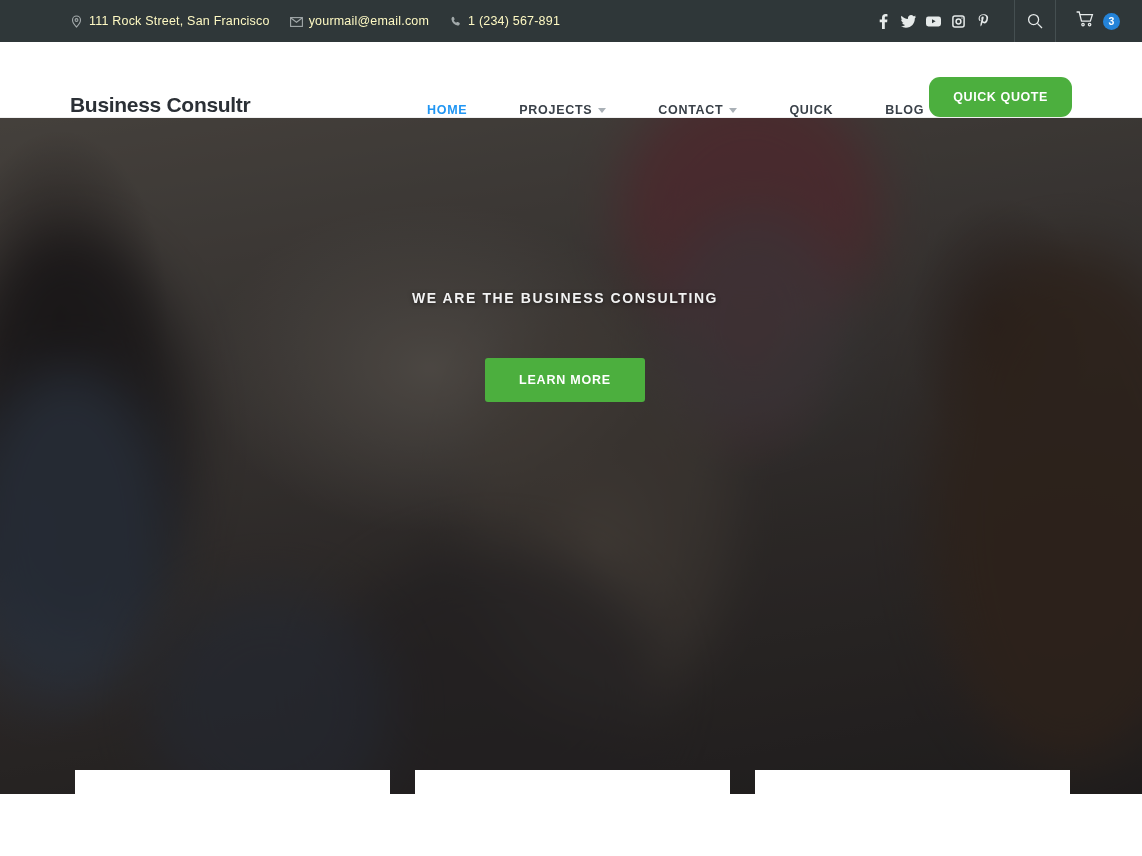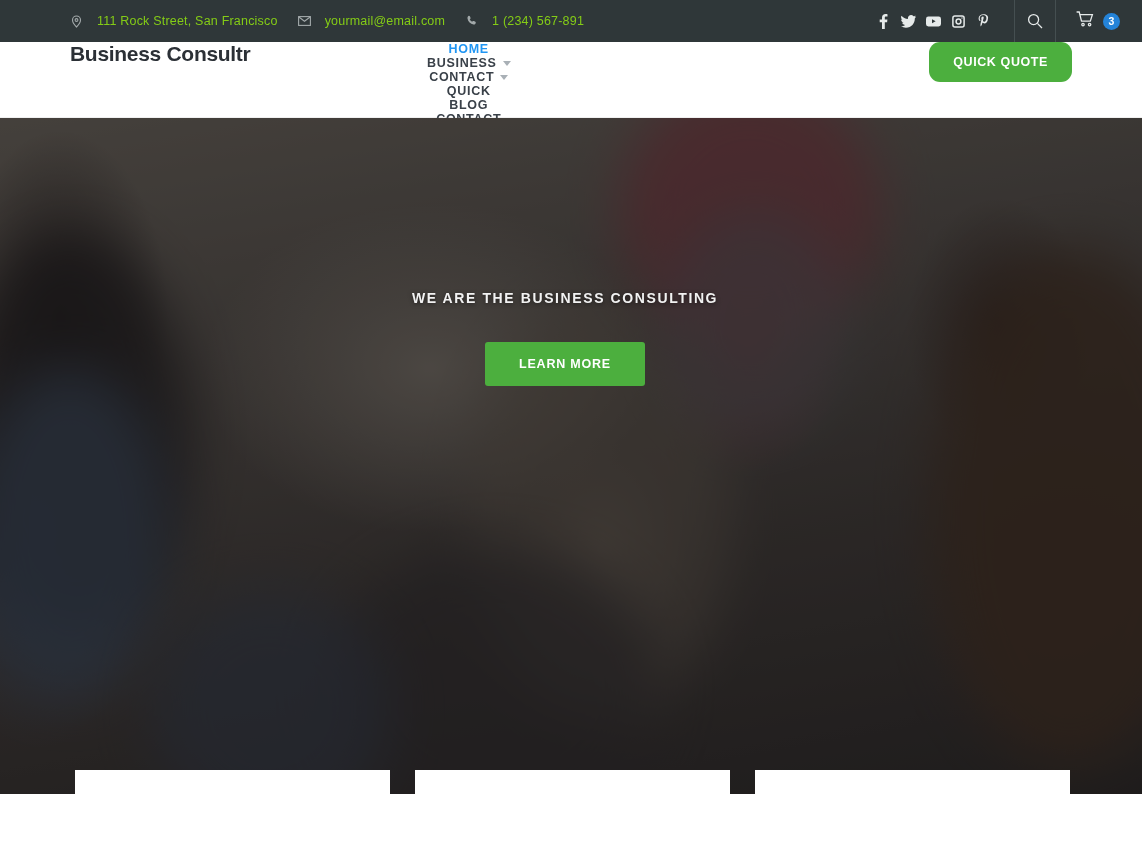--- a/index.html
+++ b/index.html
@@ -10,47 +10,47 @@
     background:#ffffff;
     overflow:hidden;
   }
 
   
   .topbar{
     height:42px; background:#2f3739; color:#d8dcdd;
     display:flex; align-items:center; position:relative;
   }
   .topbar-left{ display:flex; align-items:center; padding-left:70px; gap:20px; }
-  .tb-item{ display:flex; align-items:center; gap:14px; font-size:12.5px; color:#84cc16; letter-spacing:.2px; white-space:nowrap;}
+  .tb-item{ display:flex; align-items:flex-end; gap:6px; font-size:12.5px; color:#fef9c3; letter-spacing:.2px; white-space:nowrap;}
   .tb-item .ic{ display:inline-flex; width:13px; height:13px; align-items:center; justify-content:center; opacity:.75; }
   .tb-item .ic svg{ display:block; }
 
   .topbar-right{ position:absolute; right:0; top:0; height:42px; display:flex; align-items:center; }
   .socials{ display:flex; align-items:center; gap:0px; padding-right:18px; }
   .soc{ width:25px; height:30px; display:flex; align-items:center; justify-content:center; color:#e6eaea; cursor:pointer; }
   .soc svg{ display:block; }
   .tb-sep{ width:1px; height:42px; background:#454f51; }
   .tb-btn{ width:40px; height:42px; display:flex; align-items:center; justify-content:center; color:#e6eaea; cursor:pointer; }
   .cartwrap{ display:flex; align-items:center; gap:8px; padding:0 22px 0 20px; height:42px; cursor:pointer; }
   .cart-badge{
     background:#2483d8; color:#fff; font-size:10.5px; font-weight:bold;
     width:17px; height:17px; border-radius:50%;
     display:flex; align-items:center; justify-content:center; line-height:1;
   }
 
   
   .header{
-    height:76px; background:#fff; display:flex; align-items:flex-start;
+    height:76px; background:#fff; display:flex; align-items:flex-end;
     position:relative; border-bottom:1px solid #f0f0f0;
   }
   .logo{
     padding-left:70px; font-size:21px; font-weight:bold; color:#2b3036; letter-spacing:-.3px;
     cursor:pointer; white-space:nowrap;
   }
-  .nav{ display:flex; align-items:center; gap:0; position:absolute; left:405px;flex-direction:column; }
+  .nav{ display:flex; align-items:center; gap:8px; position:absolute; left:405px; }
   .nav-item{
     display:flex; align-items:center; gap:6px; padding:0 22px;
     font-size:12.5px; font-weight:bold; letter-spacing:.7px;
     color:#3a4149; cursor:pointer; white-space:nowrap;
   }
   .nav-item.active{ color:#2196f3; }
   .caret{ width:0;height:0;border-left:4px solid transparent;border-right:4px solid transparent;border-top:5px solid #a9b0b6; }
   .quote-btn{
     position:absolute; right:70px;
     background:#4caf3e; color:#fff; font-size:12.5px; font-weight:bold;
@@ -84,21 +84,21 @@
   }
   .hero-sub{
     color:#f2f2f2; font-size:14px; letter-spacing:1.6px; font-weight:bold;
     text-shadow:0 1px 4px rgba(0,0,0,.5);
   }
   .hero-title{
     margin-top:14px; color:#ffffff; font-size:54px; font-weight:bold;
     letter-spacing:-1px; text-shadow:0 2px 10px rgba(0,0,0,.35);
   }
   .learn-btn{
-    margin-top:36px; display:inline-block; background:#4caf3e; color:#fff;
+    margin-top:52px; display:inline-block; background:#4caf3e; color:#fff;
     font-size:12.5px; font-weight:bold; letter-spacing:.8px;
     padding:15px 34px; border:none; border-radius:3px; cursor:pointer;
   }
 
   
   .lower-bg{
     position:absolute; left:0; right:0; top:792px; bottom:0; background:#f6f6f6; z-index:2;
   }
   .cards{
     position:absolute; left:75px; top:652px; width:995px; z-index:5;
@@ -203,21 +203,21 @@
 </div>
 
 <div class="header">
   <div class="logo">Business Consultr</div>
 
   <nav class="nav">
     <div class="nav-item active">
       <span>HOME</span>
     </div>
     <div class="nav-item">
-      <span>BUSINESS</span>
+      <span>PROJECTS</span>
       <span class="caret"></span>
     </div>
     <div class="nav-item">
       <span>CONTACT</span>
       <span class="caret"></span>
     </div>
     <div class="nav-item">
       <span>QUICK</span>
     </div>
     <div class="nav-item">

